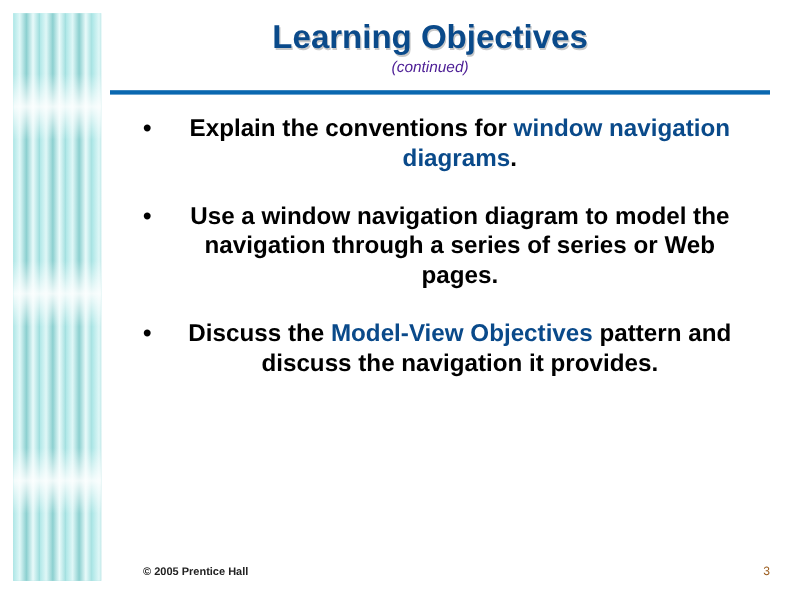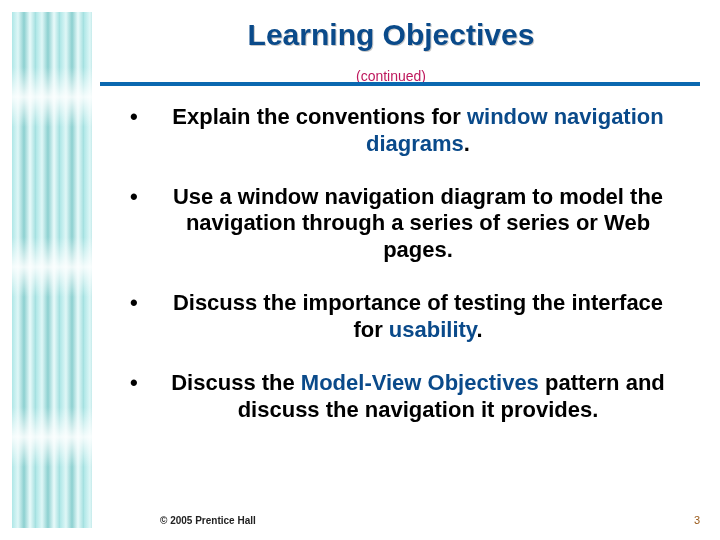--- a/index.html
+++ b/index.html
@@ -46,22 +46,23 @@
   .title {
     font-family: Verdana, Arial, sans-serif;
     font-size: 30px;
     font-weight: bold;
     color: #0a4a8a;
     text-shadow: 1px 1px 0 #c8c8c8;
   }
   .subtitle {
     font-family: Verdana, Arial, sans-serif;
     font-size: 14px;
-    color: #be185d;
-    margin-top: 16px;
+    color: #4c1d95;
+    margin-top: 0;
+    font-style: italic;
   }
   .rule {
     position: absolute;
     top: 82px;
     left: 100px;
     right: 20px;
     height: 4px;
     background: #0a68b0;
   }
   .content {
@@ -92,21 +93,20 @@
     font-size: 22px;
   }
   .term { color: #0a4a8a; }
   .footer {
     position: absolute;
     bottom: 14px;
     left: 130px;
     font-size: 10px;
     font-weight: bold;
     color: #222;
-    margin-left: 30px;
   }
   .pagenum {
     position: absolute;
     bottom: 14px;
     right: 20px;
     font-size: 11px;
     color: #9a5a1a;
   }
 </style>
 </head>
@@ -123,22 +123,19 @@
 
 <div class="content">
   <ul class="bullets">
     <li>
       <span>Explain the conventions for </span><span class="term">window navigation diagrams</span><span>.</span>
     </li>
     <li>
       <span>Use a window navigation diagram to model the navigation through a series of series or Web pages.</span><span class="term"></span><span></span>
     </li>
     <li>
-      <span>Discuss the importance of testing the interface for </span><span class="term">usability</span><span>.</span>
-    </li>
-    <li>
       <span>Discuss the </span><span class="term">Model-View Objectives</span><span> pattern and discuss the navigation it provides.</span>
     </li>
   </ul>
 </div>
 
 <div class="footer">© 2005  Prentice Hall</div>
 <div class="pagenum">3</div>
 
 </body></html>

